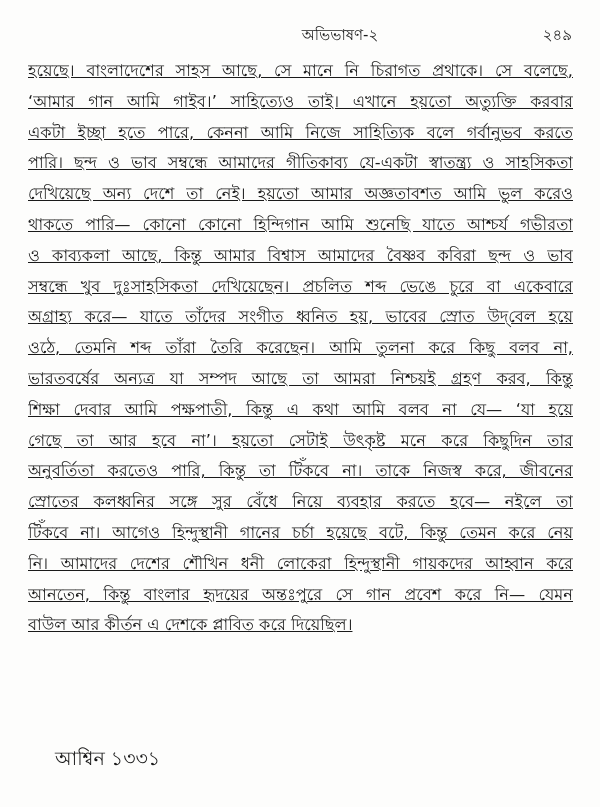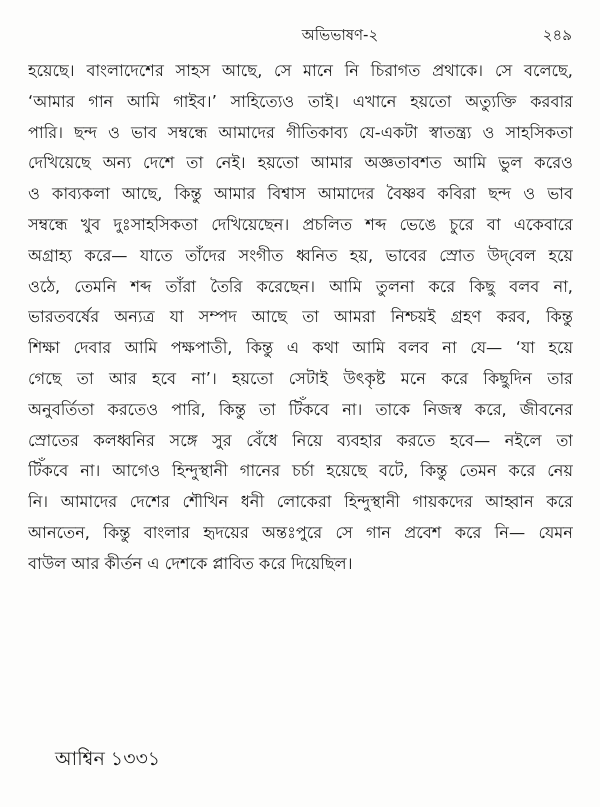--- a/index.html
+++ b/index.html
@@ -13,21 +13,21 @@
     position: absolute; top: 22px; left: 0; width: 600px; height: 26px;
   }
   .head-title {
     position: absolute; left: 0; width: 600px; text-align: center;
     font-size: 15px; line-height: 26px; margin-left: 40px;
   }
   .page-number {
     position: absolute; right: 28px; font-size: 15px; line-height: 26px; text-align: center;
   }
   .body-text {
-    position: absolute; top: 56px; left: 28px; width: 545px;
+    position: absolute; top: 56px; left: 28px; width: 545px; text-decoration: underline;
   }
   .line {
     height: 30.8px; line-height: 30.8px; font-size: 16.2px;
     white-space: nowrap; text-align: justify; text-align-last: justify;
     overflow: hidden;
   }
   .line.last { text-align-last: left; }
   .date-line {
     position: absolute; top: 745px; left: 55px; font-size: 19px; line-height: 26px;
   }
@@ -37,22 +37,24 @@
 
 <div class="page">
   <div class="running-head">
     <div class="head-title">অভিভাষণ-২</div>
     <div class="page-number">২৪৯</div>
   </div>
 
   <div class="body-text">
     <div class="line">হয়েছে। বাংলাদেশের সাহস আছে, সে মানে নি চিরাগত প্রথাকে। সে বলেছে,</div>
     <div class="line">‘আমার গান আমি গাইব।’ সাহিত্যেও তাই। এখানে হয়তো অত্যুক্তি করবার</div>
+    <div class="line">একটা ইচ্ছা হতে পারে, কেননা আমি নিজে সাহিত্যিক বলে গর্বানুভব করতে</div>
     <div class="line">পারি। ছন্দ ও ভাব সম্বন্ধে আমাদের গীতিকাব্য যে-একটা স্বাতন্ত্র্য ও সাহসিকতা</div>
     <div class="line">দেখিয়েছে অন্য দেশে তা নেই। হয়তো আমার অজ্ঞতাবশত আমি ভুল করেও</div>
+    <div class="line">থাকতে পারি— কোনো কোনো হিন্দিগান আমি শুনেছি যাতে আশ্চর্য গভীরতা</div>
     <div class="line">ও কাব্যকলা আছে, কিন্তু আমার বিশ্বাস আমাদের বৈষ্ণব কবিরা ছন্দ ও ভাব</div>
     <div class="line">সম্বন্ধে খুব দুঃসাহসিকতা দেখিয়েছেন। প্রচলিত শব্দ ভেঙে চুরে বা একেবারে</div>
     <div class="line">অগ্রাহ্য করে— যাতে তাঁদের সংগীত ধ্বনিত হয়, ভাবের স্রোত উদ্‌বেল হয়ে</div>
     <div class="line">ওঠে, তেমনি শব্দ তাঁরা তৈরি করেছেন। আমি তুলনা করে কিছু বলব না,</div>
     <div class="line">ভারতবর্ষের অন্যত্র যা সম্পদ আছে তা আমরা নিশ্চয়ই গ্রহণ করব, কিন্তু</div>
     <div class="line">শিক্ষা দেবার আমি পক্ষপাতী, কিন্তু এ কথা আমি বলব না যে— ‘যা হয়ে</div>
     <div class="line">গেছে তা আর হবে না’। হয়তো সেটাই উৎকৃষ্ট মনে করে কিছুদিন তার</div>
     <div class="line">অনুবর্তিতা করতেও পারি, কিন্তু তা টিঁকবে না। তাকে নিজস্ব করে, জীবনের</div>
     <div class="line">স্রোতের কলধ্বনির সঙ্গে সুর বেঁধে নিয়ে ব্যবহার করতে হবে— নইলে তা</div>
     <div class="line">টিঁকবে না। আগেও হিন্দুস্থানী গানের চর্চা হয়েছে বটে, কিন্তু তেমন করে নেয়</div>

